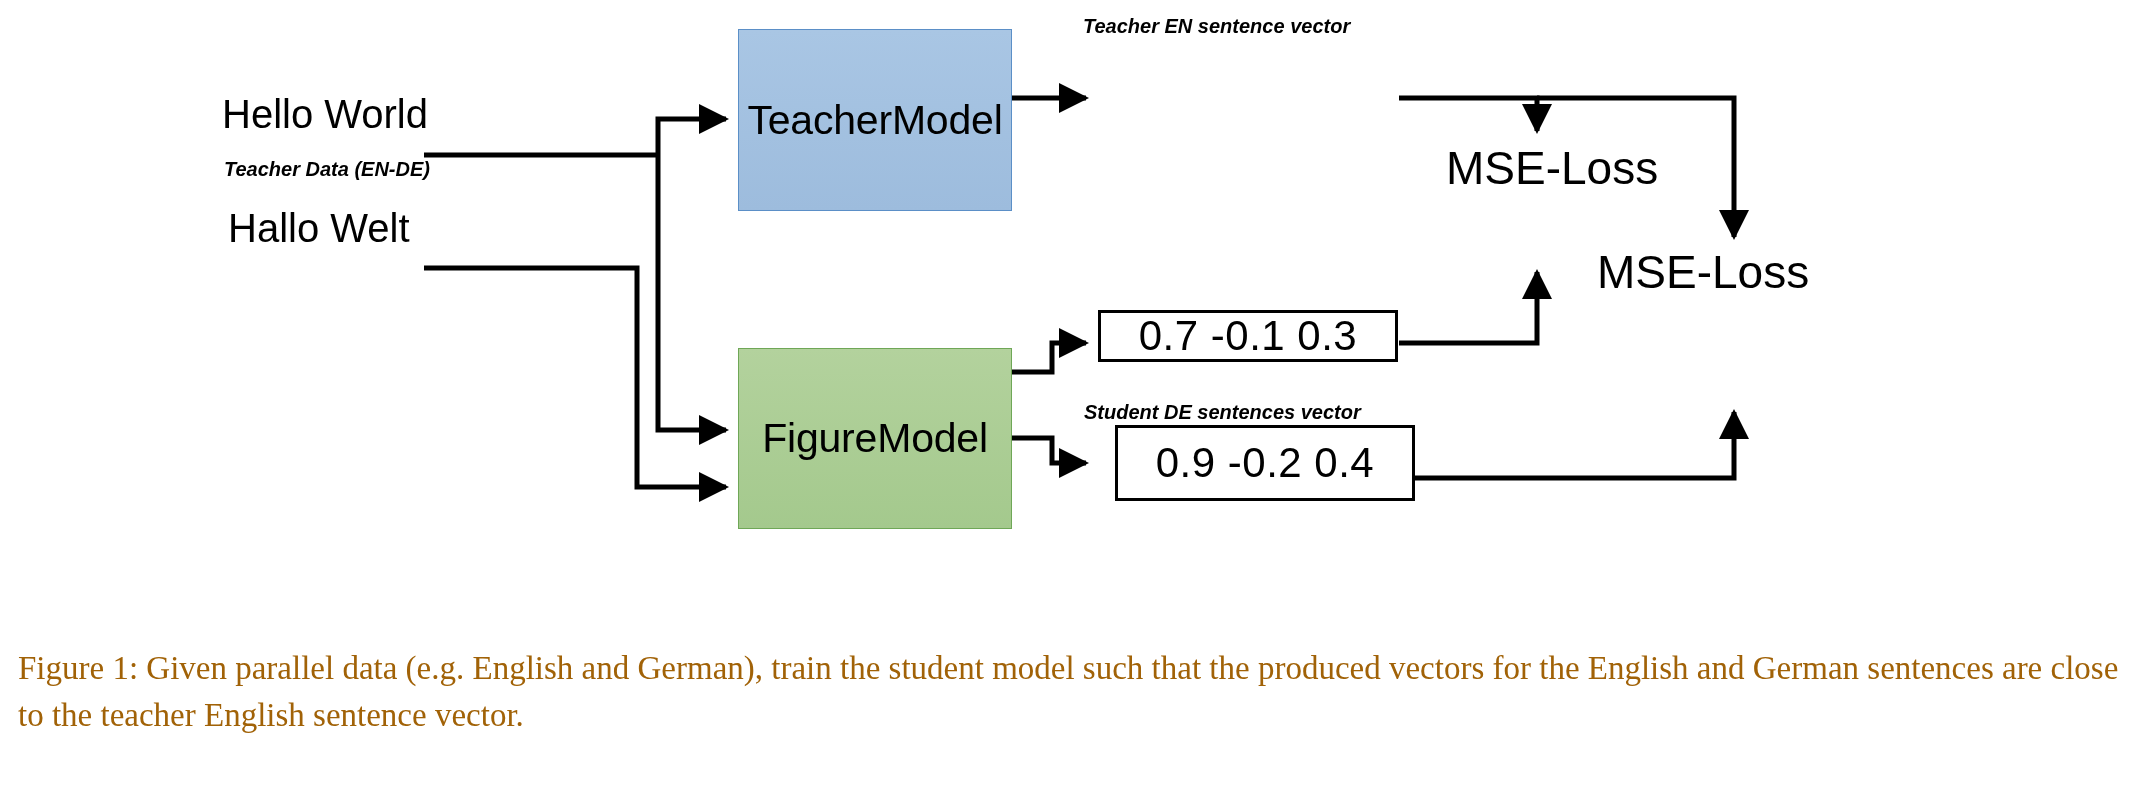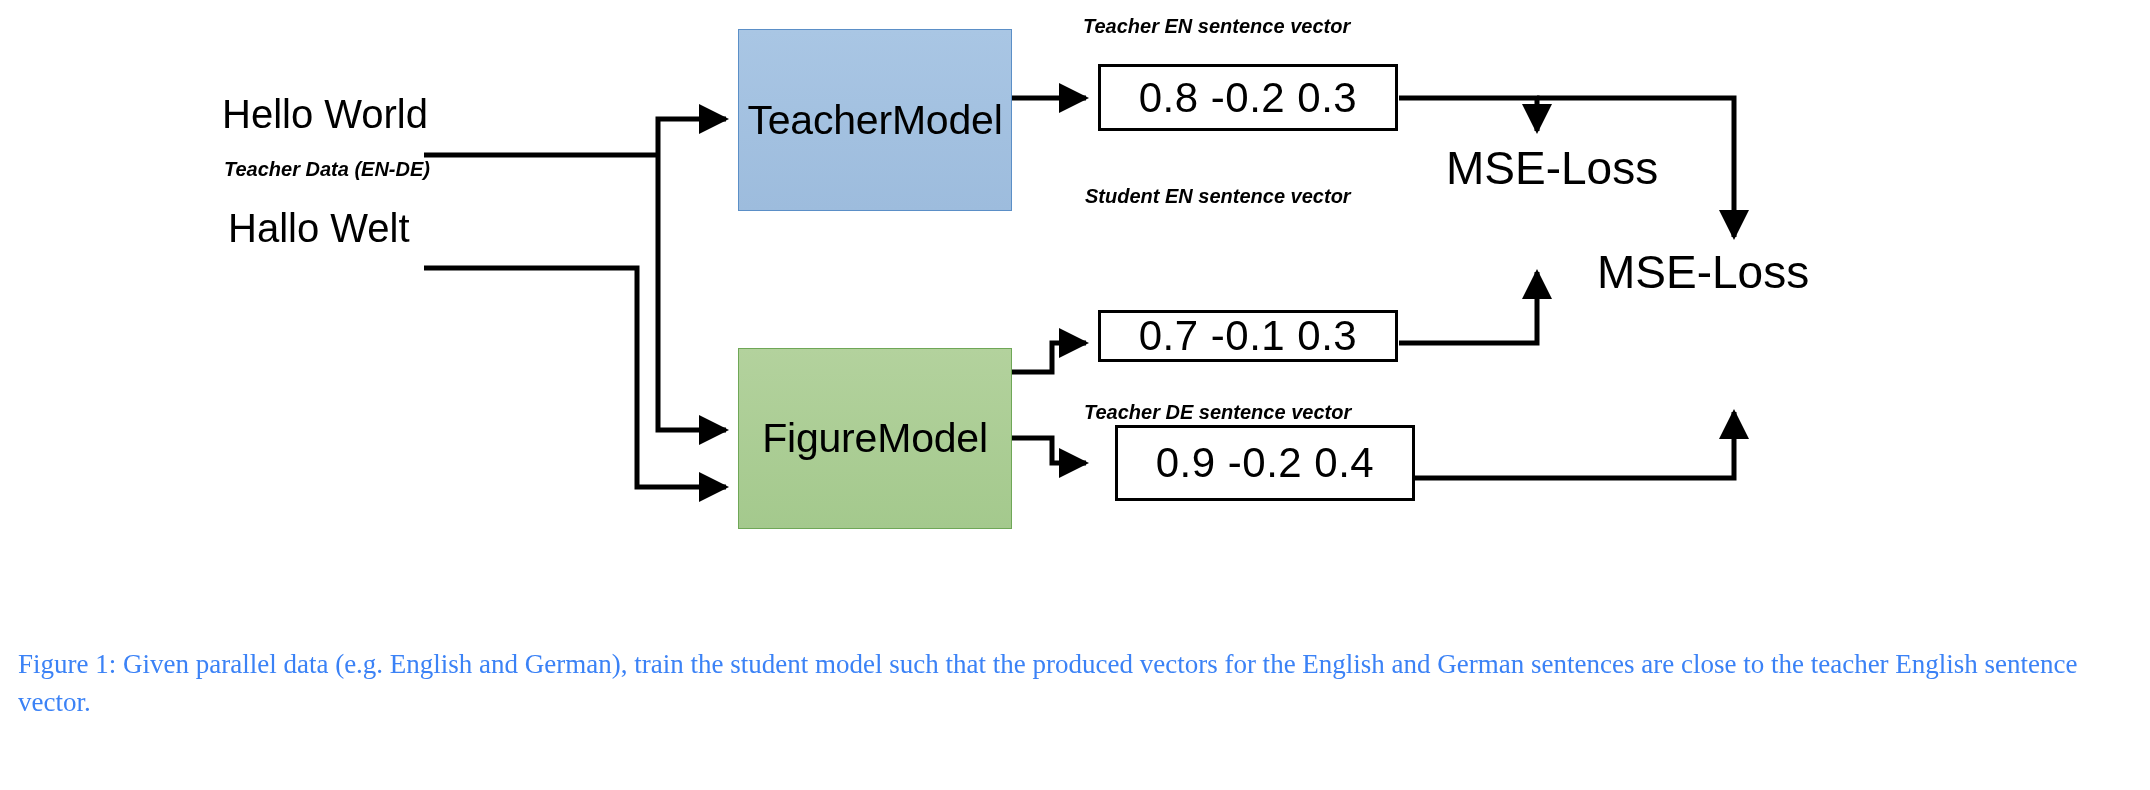--- a/index.html
+++ b/index.html
@@ -37,22 +37,22 @@
   #parallel-data-label{left:224px;top:158px;}
   #teacher-vec-label{left:1083px;top:15px;}
   #student-en-vec-label{left:1085px;top:185px;}
   #student-de-vec-label{left:1084px;top:401px;}
 
   .loss-text{position:absolute;font-size:46px;white-space:nowrap;}
   #mse-loss-1{left:1446px;top:141px;}
   #mse-loss-2{left:1597px;top:245px;}
 
   #caption{position:absolute;left:18px;top:645px;width:2120px;
-           font-family:"Liberation Serif",serif;font-size:27px;
-           line-height:1.42;text-align:left;color:#3b82f6;}
+           font-family:"Liberation Serif",serif;font-size:33px;
+           line-height:1.42;text-align:left;color:#a16207;}
 </style>
 </head>
 <body>
 
 <div id="figure">
 
   <svg id="svg-layer" viewBox="0 0 2150 630" xmlns="http://www.w3.org/2000/svg">
     <defs>
       <marker id="arrow" viewBox="0 0 10 10" refX="9" refY="5" markerWidth="6" markerHeight="6" orient="auto-start-reverse">
         <path d="M 0 0 L 10 5 L 0 10 z" fill="#000"></path>
@@ -90,24 +90,22 @@
     <div class="model-line">Teacher</div>
     <div class="model-line">Model</div>
   </div>
 
   <div class="node model-box" id="student-model">
     <div class="model-line">Figure</div>
     <div class="model-line">Model</div>
   </div>
 
   <div class="caption-italic" id="teacher-vec-label">Teacher EN sentence vector</div>
-  <div class="caption-italic" id="student-en-vec-label">Student EN sentence vector</div>
-  <div class="caption-italic" id="student-de-vec-label">Teacher DE sentence vector</div>
+  <div class="caption-italic" id="student-de-vec-label">Student DE sentences vector</div>
 
-  <div class="node vec-box" id="teacher-vec">0.8 -0.2 0.3</div>
   <div class="node vec-box" id="student-en-vec">0.7 -0.1 0.3</div>
   <div class="node vec-box" id="student-de-vec">0.9 -0.2 0.4</div>
 
   <div class="loss-text" id="mse-loss-1">MSE-Loss</div>
   <div class="loss-text" id="mse-loss-2">MSE-Loss</div>
 </div>
 
 <div id="caption">Figure 1: Given parallel data (e.g. English and German), train the student model such that the produced vectors for the English and German sentences are close to the teacher English sentence vector.</div>
 
 </body></html>

